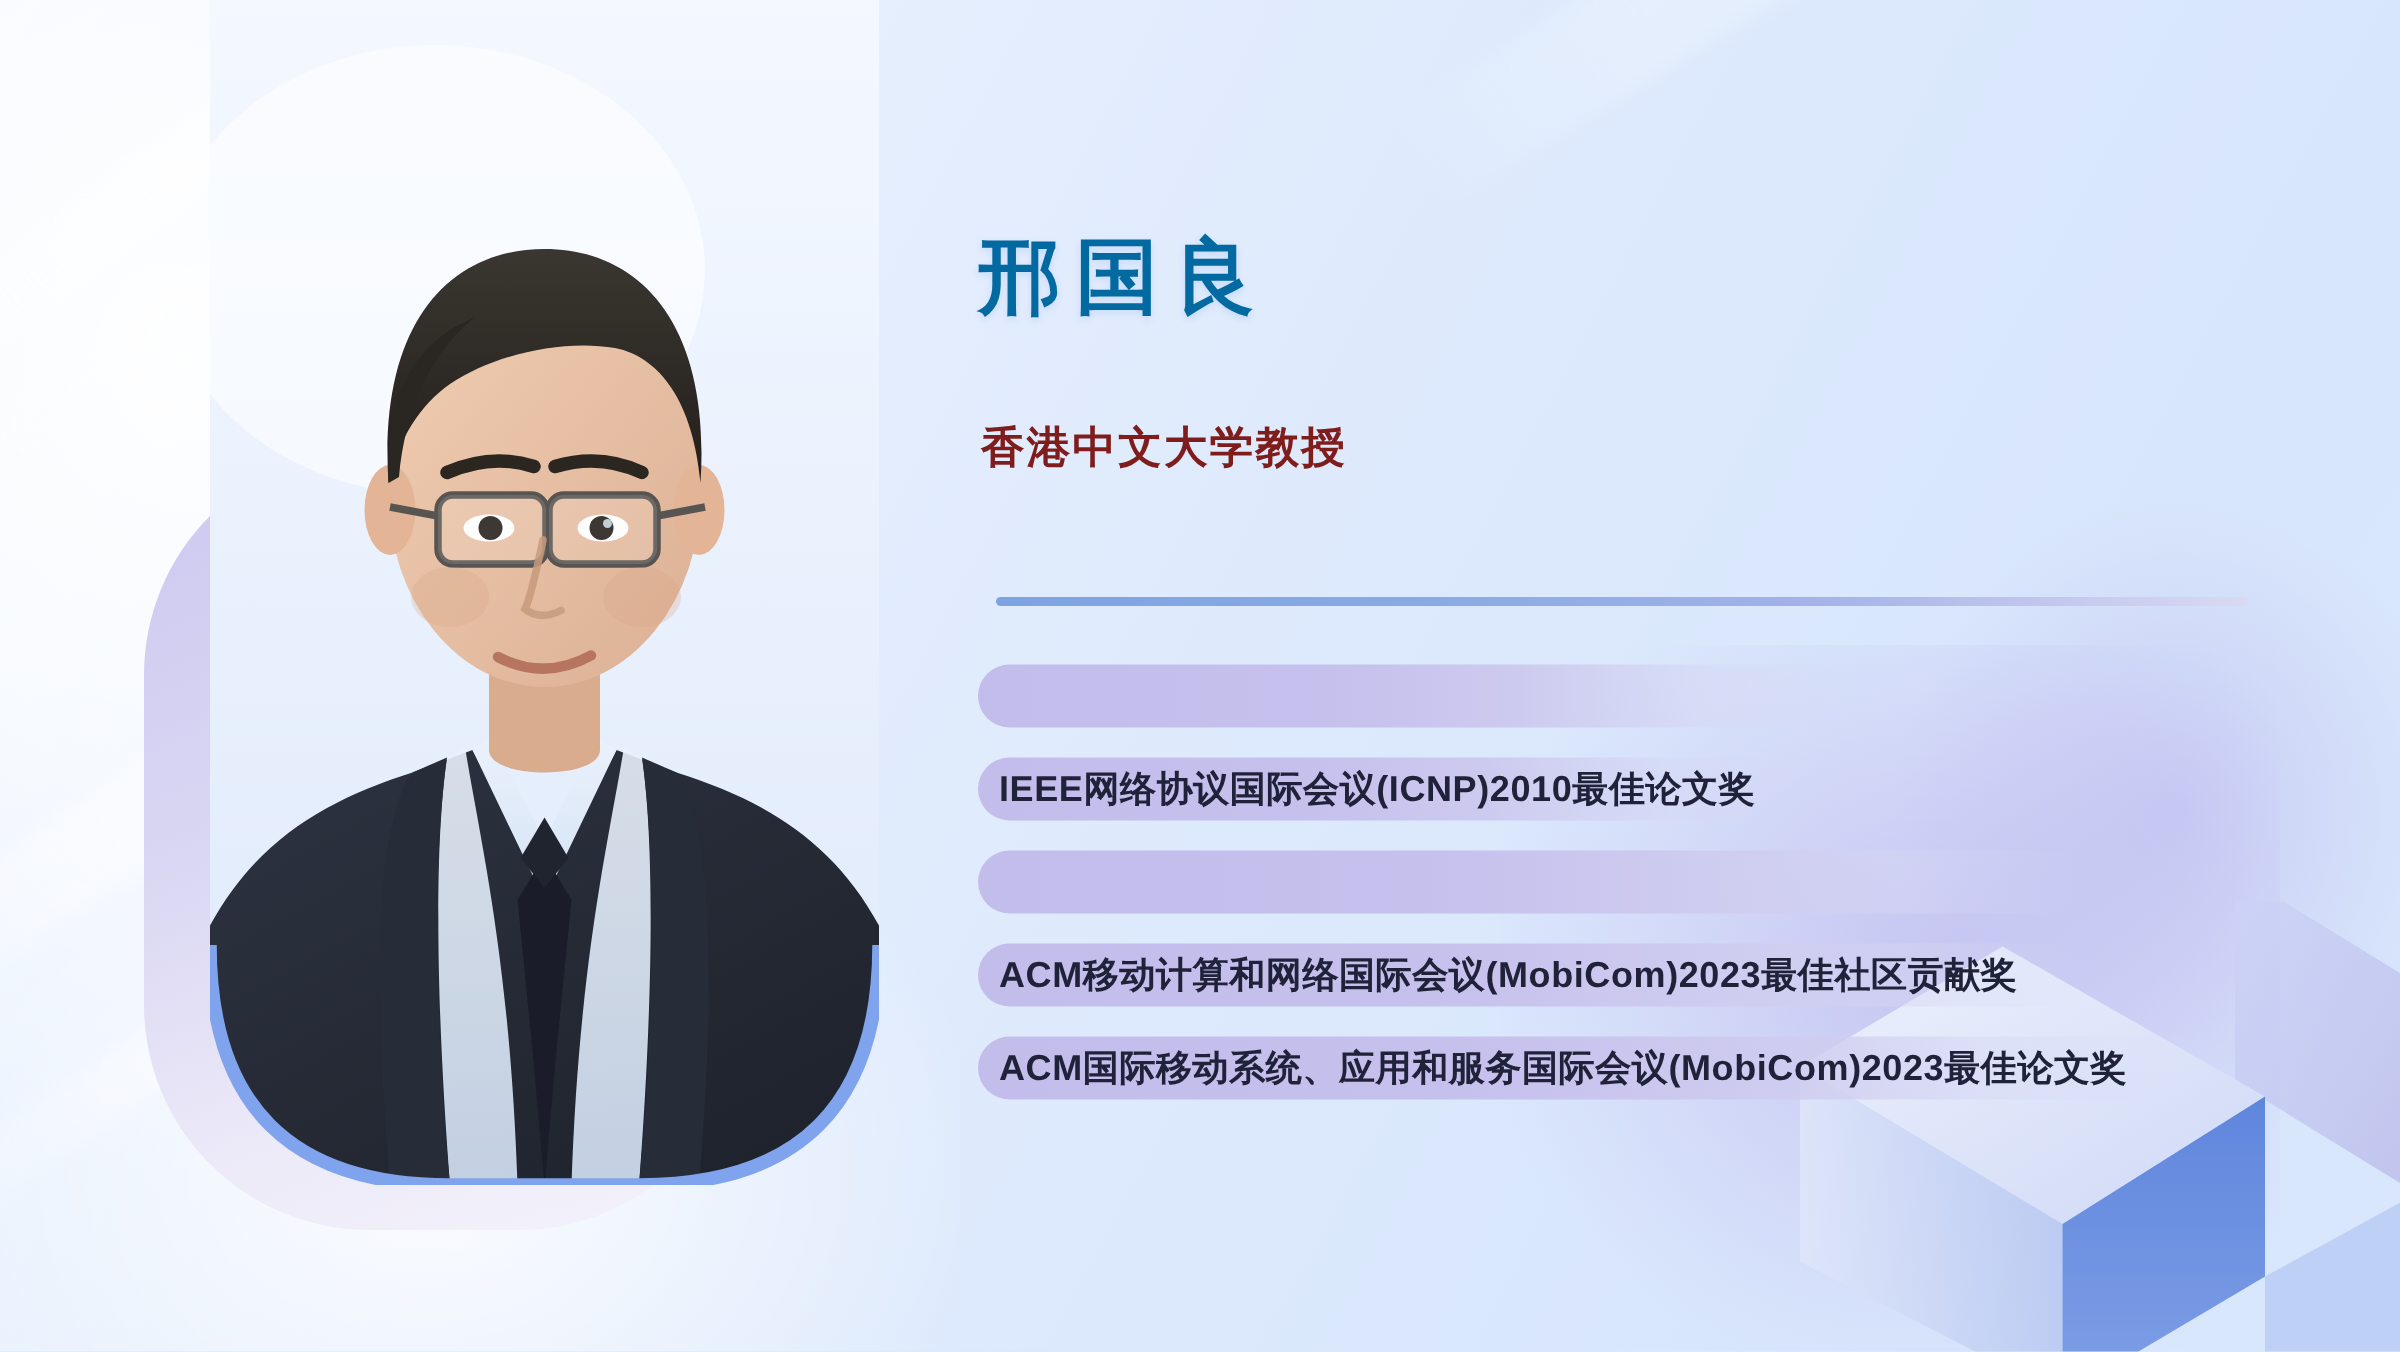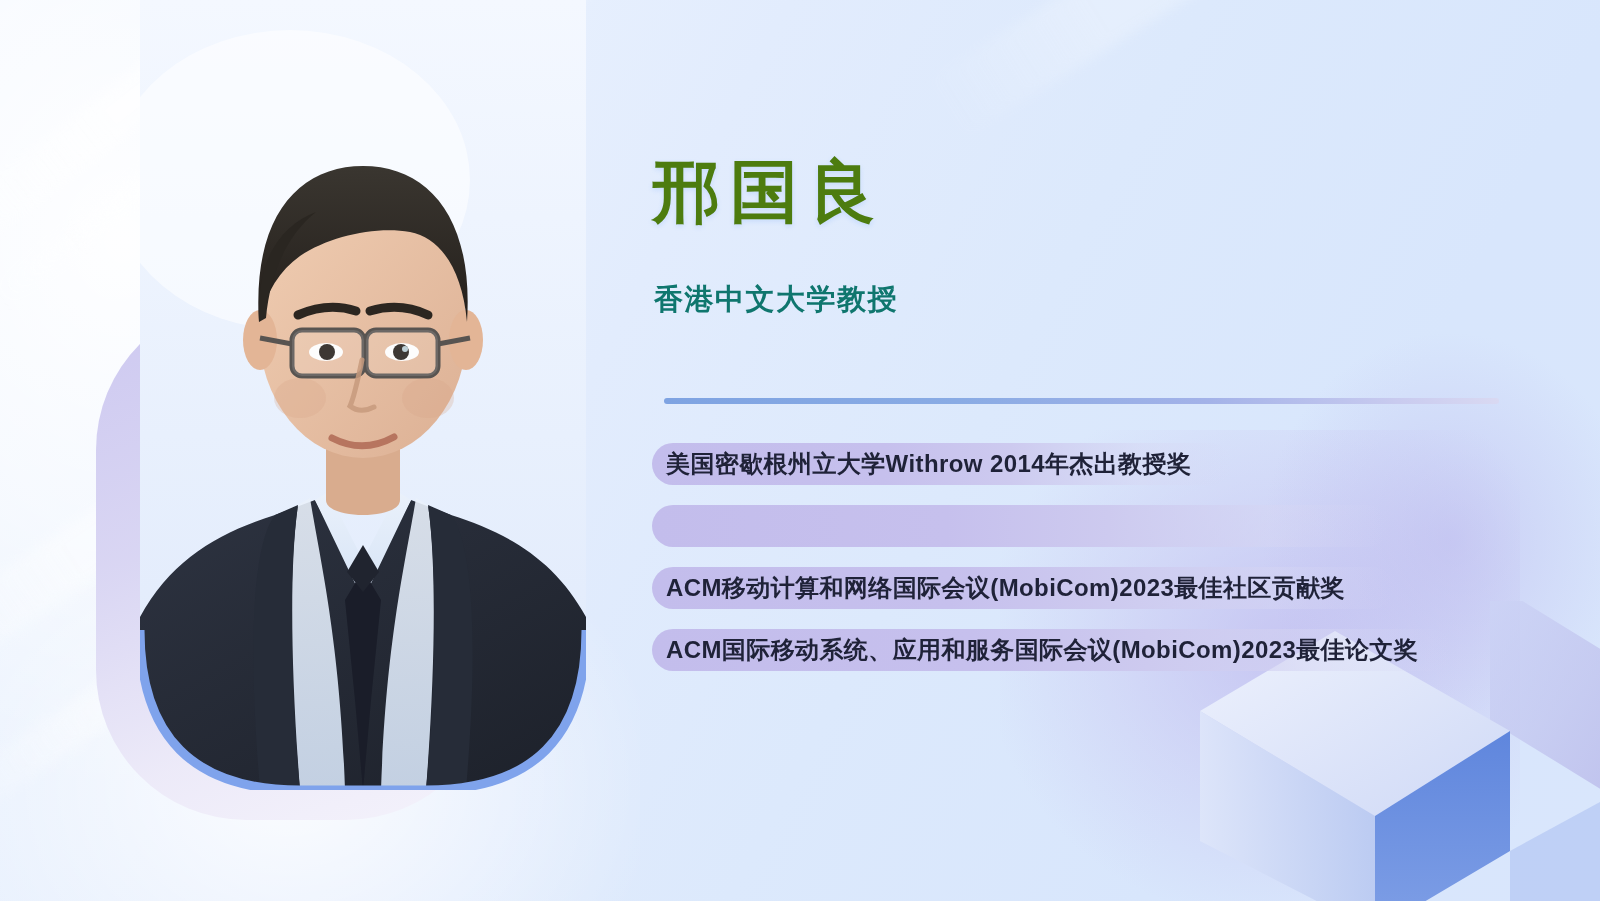--- a/index.html
+++ b/index.html
@@ -73,27 +73,27 @@
     pointer-events:none;
   }
   
   .person{position:absolute;left:0;top:0;width:446px;height:790px;}
   .person svg{width:100%;height:100%;display:block;}
 
   
   .content{position:absolute;left:652px;top:0;width:880px;height:901px;}
   .name{
     position:absolute;left:0;top:157px;
-    font-size:68px;font-weight:700;color:#4d7c0f;
+    font-size:55px;font-weight:700;color:#0369a1;
     letter-spacing:10px;line-height:1;
     text-shadow:0 2px 5px rgba(77,142,247,.18);
   }
   .subtitle{
     position:absolute;left:2px;top:275px;
-    font-size:29px;font-weight:700;color:#0f766e;
+    font-size:29px;font-weight:700;color:#7f1d1d;
     line-height:48px;letter-spacing:1.5px;
   }
   .divider{
     position:absolute;left:12px;top:398px;width:835px;height:6px;
     background:linear-gradient(90deg,#7ea3e2 0%,#89abe4 35%,#a3b2e8 65%,#c9cbef 88%,#d9d9f2 100%);
     border-radius:3px;
   }
   .awards{position:absolute;left:0;top:443px;width:880px;}
   .pill{
     position:relative;height:42px;margin-bottom:20px;display:flex;align-items:center;
@@ -257,21 +257,24 @@
 
     <div class="subtitle">
       <div>香港中文大学教授</div>
     </div>
 
     <div class="divider"></div>
 
     <div class="awards">
       <div class="pill p0">
         <span class="pill-bg"></span>
-        <span class="pill-text">美国密歇根州立大学Withrow 2014年杰出教授奖</span>
+      </div>
+      <div class="pill p1">
+        <span class="pill-bg"></span>
+        <span class="pill-text">IEEE网络协议国际会议(ICNP)2010最佳论文奖</span>
       </div>
       <div class="pill p2">
         <span class="pill-bg"></span>
       </div>
       <div class="pill p3">
         <span class="pill-bg"></span>
         <span class="pill-text">ACM移动计算和网络国际会议(MobiCom)2023最佳社区贡献奖</span>
       </div>
       <div class="pill p4">
         <span class="pill-bg"></span>

